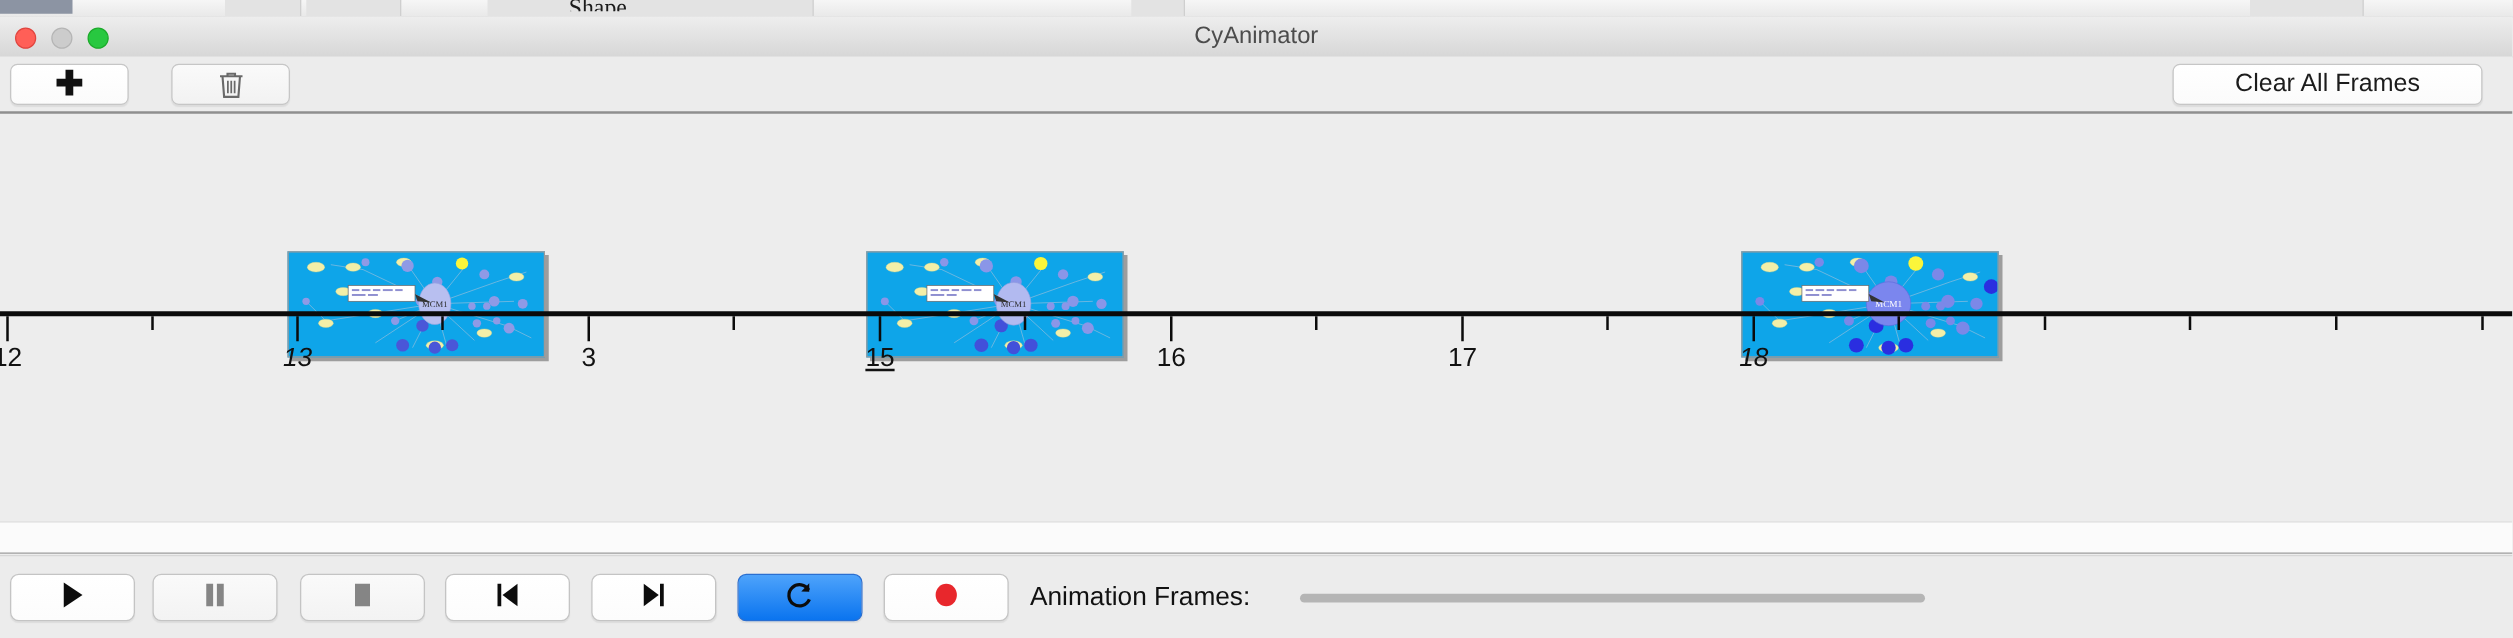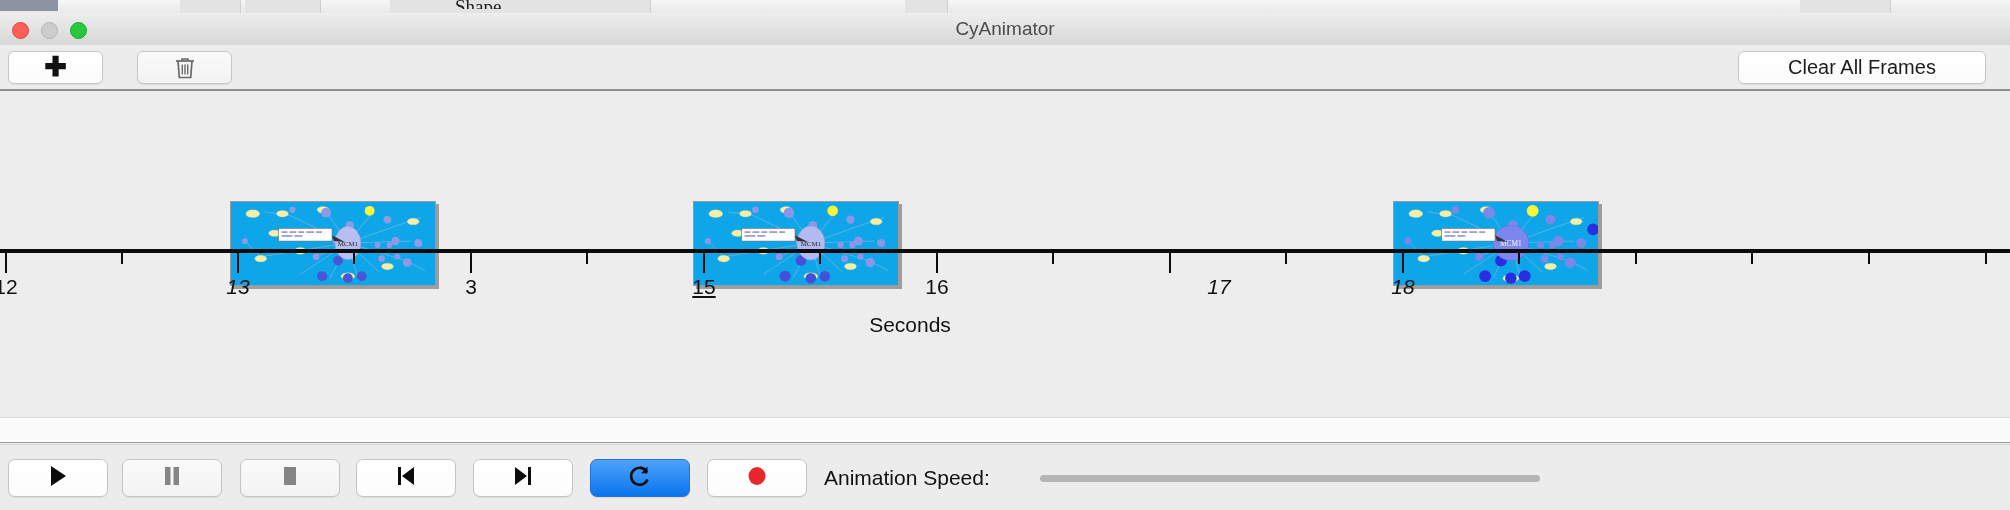--- a/index.html
+++ b/index.html
@@ -400,24 +400,23 @@
         <div class="tick minor" style="left: 1751px;"></div>
         <div class="tick minor" style="left: 1868px;"></div>
         <div class="tick minor" style="left: 1985px;"></div>
       </div>
     <div id="tick-labels">
         <div class="tick-label" style="left: 6px;">12</div>
         <div class="tick-label" style="left: 238px; font-style: italic;">13</div>
         <div class="tick-label" style="left: 471px;">3</div>
         <div class="tick-label" style="left: 704px; text-decoration: underline;">15</div>
         <div class="tick-label" style="left: 937px; text-align: center;">16</div>
-        <div class="tick-label" style="left: 1219px; font-style: italic;">17</div>
+        <div class="tick-label" style="left: 1170px;">17</div>
         <div class="tick-label" style="left: 1403px; font-style: italic;">18</div>
       </div>
-    <div class="axis-title">Seconds</div>
   </div>
 
   <div class="scroll-track">
     
   </div>
 
   <div class="controls">
 
     <div class="cbtn" id="play-btn">
       <span>
@@ -472,19 +471,19 @@
     </div>
 
     <div class="cbtn" id="rec-btn">
       <span>
         <svg width="24" height="24" viewBox="0 0 24 24">
             <ellipse cx="12" cy="12" rx="8.5" ry="9" fill="#e8272c"></ellipse>
           </svg>
       </span>
     </div>
 
-    <div class="speed-label">Animation Speed:</div>
+    <div class="speed-label">Animation Frames:</div>
     <div class="slider-track">
       
     </div>
   </div>
 
 </div>
 
 </body></html>

